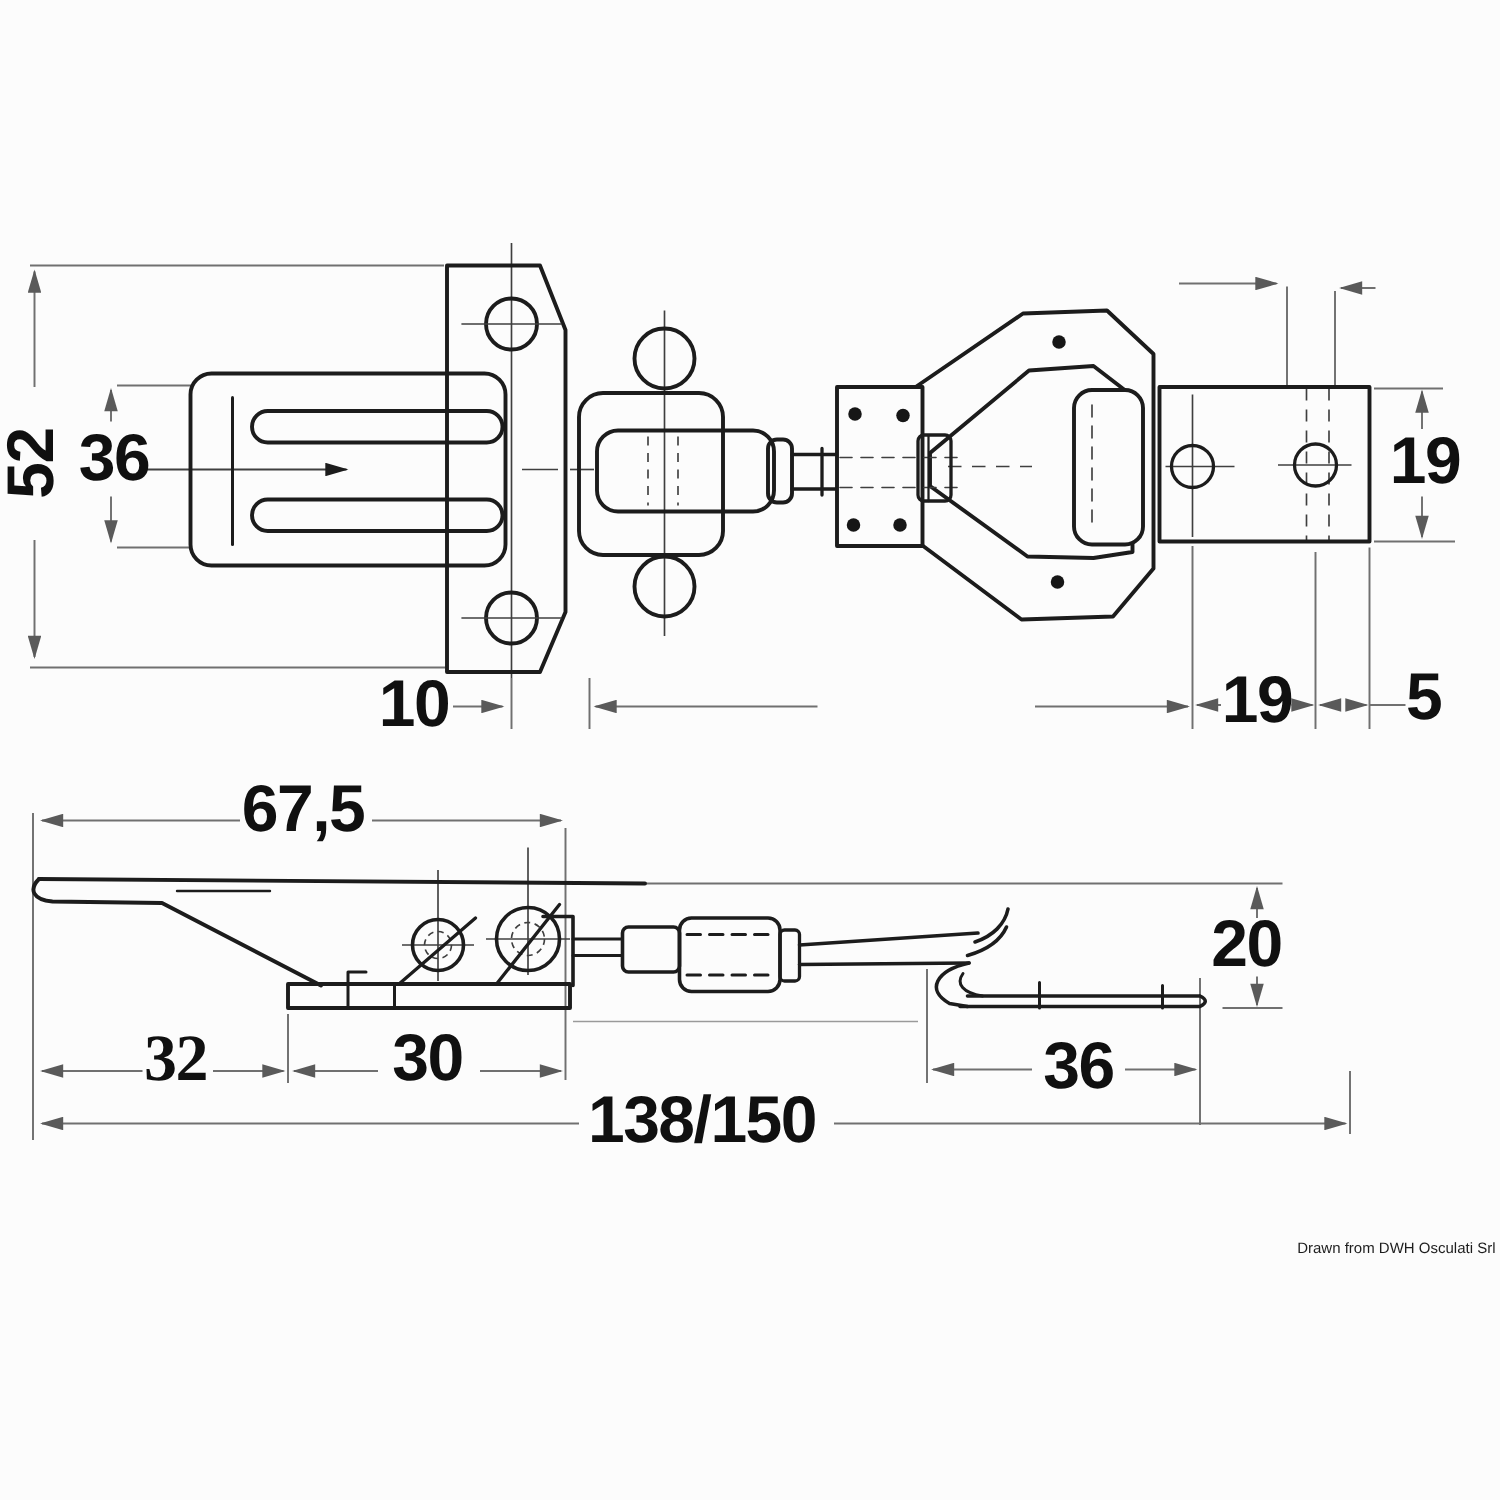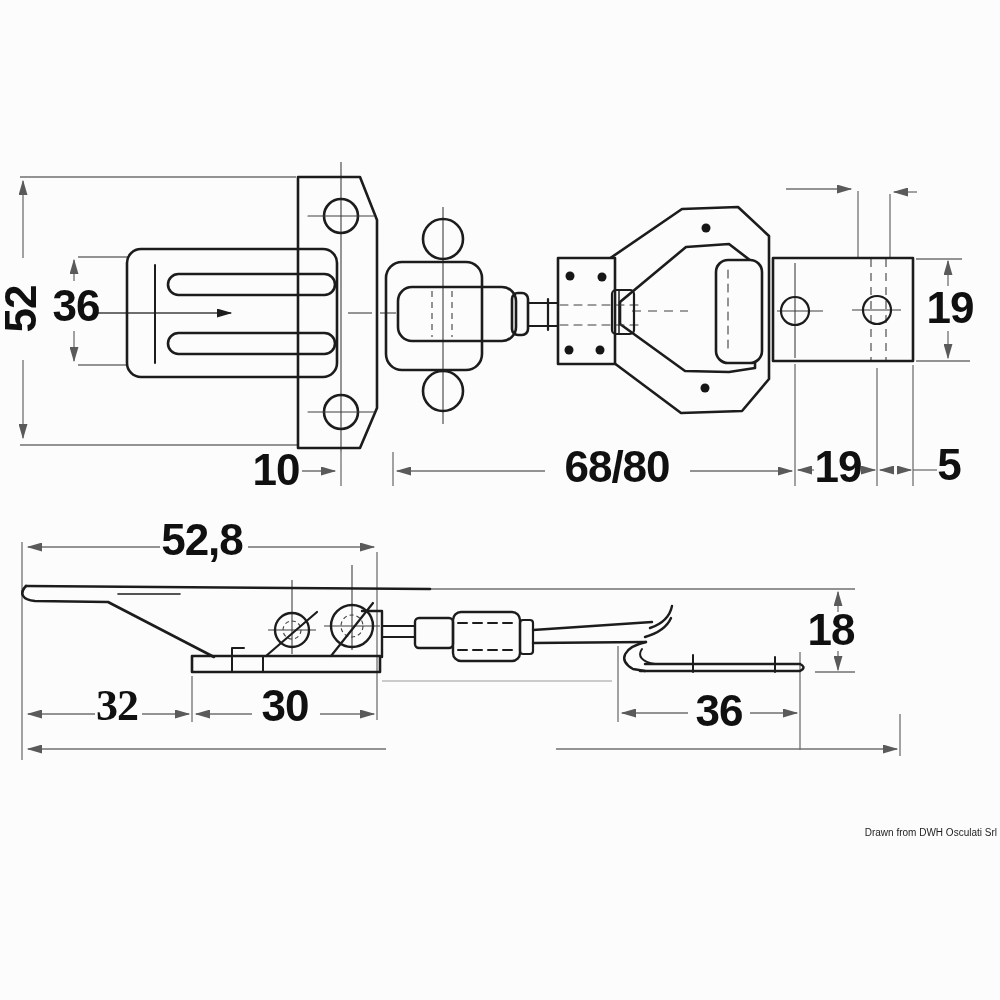--- a/index.html
+++ b/index.html
@@ -194,24 +194,24 @@
       <path d="M655,664 C642,662 637,656 642,649" stroke-width="2"></path>
       <path d="M645,664 H800 M640,671 H800 M800,664 Q807,667.5 800,671" stroke-width="2.4"></path>
       <path d="M693,655 V672 M775,657 V672" stroke-width="2"></path>
     </g>
   </g>
 </svg>
 
   <div class="dim rot" style="left:21px;top:309px;">52</div>
   <div class="dim" style="left:76px;top:306px;">36</div>
   <div class="dim" style="left:276px;top:470px;text-align:center;">10</div>
-  <div class="dim" style="left:617px;top:467px;">68/80</div>
   <div class="dim" style="left:838px;top:467px;">19</div>
   <div class="dim" style="left:949px;top:465px;">5</div>
   <div class="dim" style="left:950px;top:308px;text-align:center;">19</div>
-  <div class="dim" style="left:202px;top:540px;">52,8</div>
+  <div class="dim" style="left:202px;top:540px;">67,5</div>
   <div class="dim" style="left:117px;top:706px;font-family:Liberation Serif, serif;">32</div>
   <div class="dim" style="left:285px;top:706px;">30</div>
   <div class="dim" style="left:719px;top:711px;">36</div>
-  <div class="dim" style="left:831px;top:630px;">18</div>
+  <div class="dim" style="left:468px;top:747px;">138/150</div>
+  <div class="dim" style="left:831px;top:630px;">20</div>
 
   <div class="credit">Drawn from DWH Osculati Srl</div>
 </div>
 
 </body></html>

